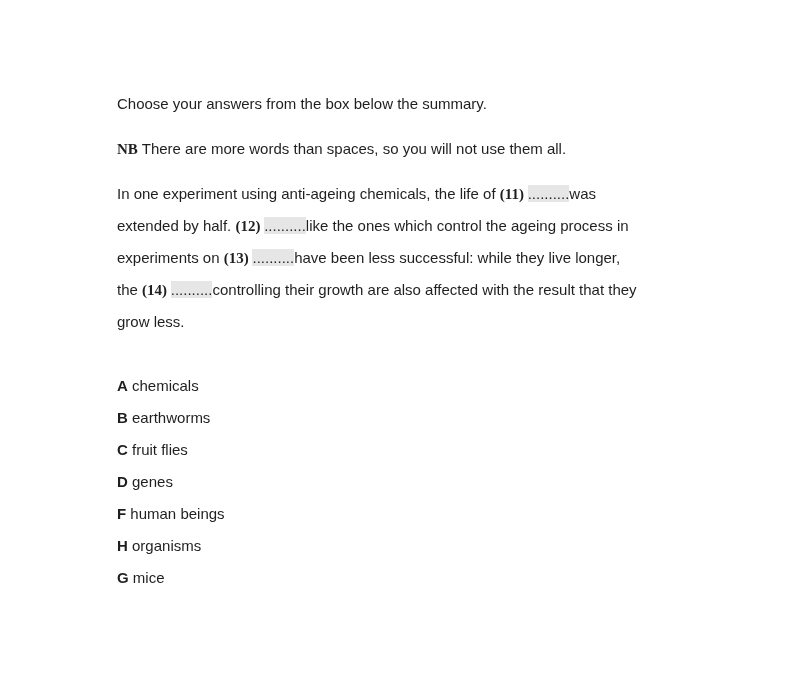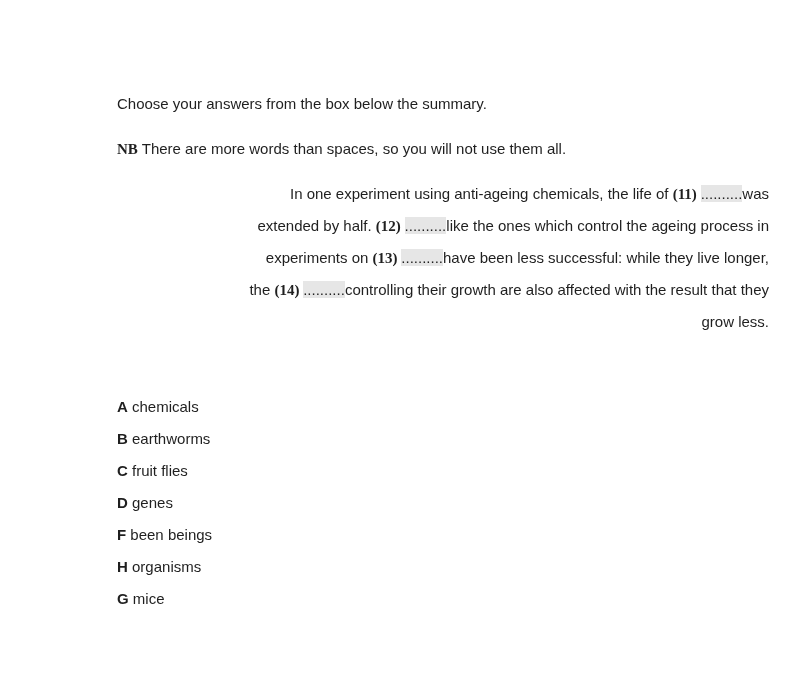--- a/index.html
+++ b/index.html
@@ -18,22 +18,22 @@
     color: var(--text-color, #1f1f1f);
   }
   .line-block {
     position: absolute;
     left: 117px;
     right: 30px;
     line-height: 32px;
   }
   #instruction-block { top: 88px; }
   #note-block        { top: 133px; }
-  #summary-block     { top: 178px; text-align: right; }
-  #word-box          { top: 391px; }
+  #summary-block     { top: 178px; }
+  #word-box          { top: 370px; }
 
   .bold { font-weight: 700; font-family: Liberation Serif, serif; }
   .blank {
     background: var(--blank-bg, #e6e6e6);
   }
   .summary-line {
     line-height: 32px;
     white-space: nowrap;
   }
   .option {
@@ -61,18 +61,18 @@
       <div class="summary-line"><span>experiments on </span><span class="bold">(13) </span><span class="blank">..........</span><span>have been less successful: while they live longer,</span></div>
       <div class="summary-line"><span>the </span><span class="bold">(14) </span><span class="blank">..........</span><span>controlling their growth are also affected with the result that they</span></div>
       <div class="summary-line"><span>grow less.</span></div>
     </div>
 
   <div class="line-block" id="word-box">
       <div class="option"><span class="letter">A</span> <span>chemicals</span></div>
       <div class="option"><span class="letter">B</span> <span>earthworms</span></div>
       <div class="option"><span class="letter">C</span> <span>fruit flies</span></div>
       <div class="option"><span class="letter">D</span> <span>genes</span></div>
-      <div class="option"><span class="letter">F</span> <span>been beings</span></div>
+      <div class="option"><span class="letter">F</span> <span>human beings</span></div>
       <div class="option"><span class="letter">H</span> <span>organisms</span></div>
       <div class="option"><span class="letter">G</span> <span>mice</span></div>
     </div>
 
 </div>
 
 </body></html>

